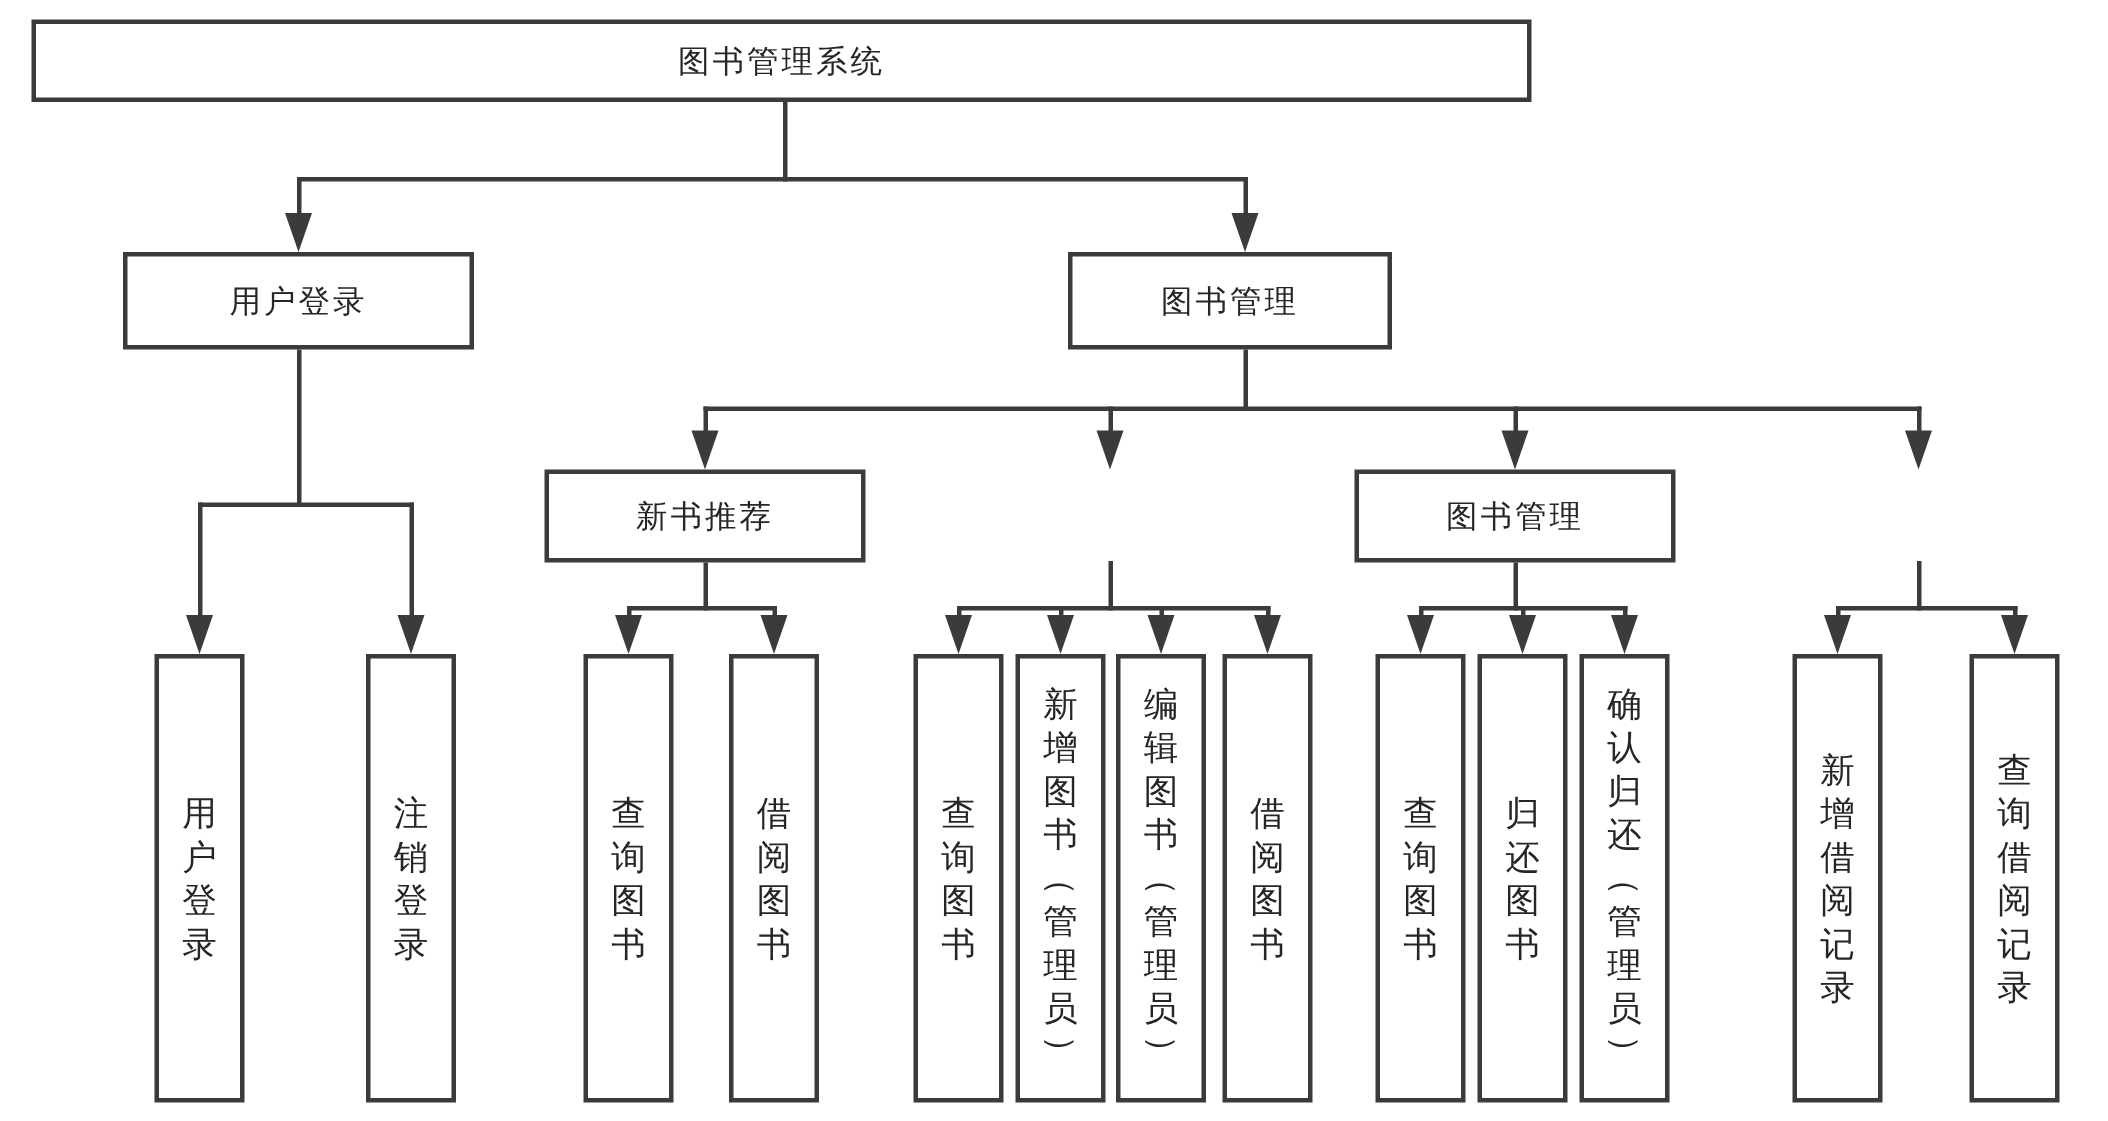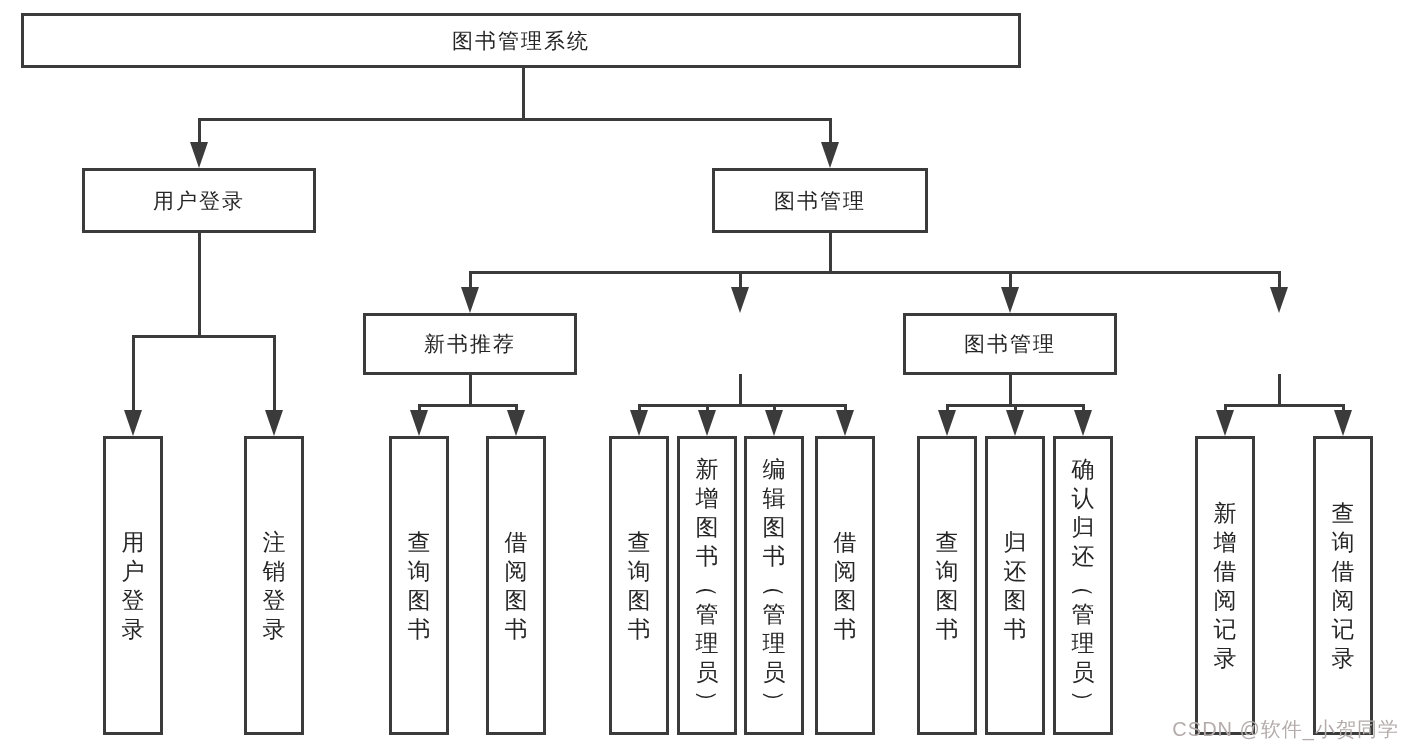--- a/index.html
+++ b/index.html
@@ -69,21 +69,20 @@
     font-size: 20px;
     letter-spacing: 1px;
     white-space: nowrap;
     z-index: 10;
   }
 </style>
 </head>
 <body>
 
 <div id="stage" style="background: rgb(255, 255, 255);">
-  <div id="watermark" style="color: rgb(180, 171, 171);">CSDN @软件_小贺同学</div>
 <div class="line" style="left: 522px; top: 65px; width: 3px; height: 56px; background: rgb(59, 59, 59);"></div>
     <div class="line" style="left: 198px; top: 118px; width: 634px; height: 3px; background: rgb(59, 59, 59);"></div>
     <div class="line" style="left: 198px; top: 118px; width: 3px; height: 33px; background: rgb(59, 59, 59);"></div>
     <div class="line" style="left: 829px; top: 118px; width: 3px; height: 33px; background: rgb(59, 59, 59);"></div>
     <div class="line" style="left: 829px; top: 232px; width: 3px; height: 42px; background: rgb(59, 59, 59);"></div>
     <div class="line" style="left: 469px; top: 271px; width: 812px; height: 3px; background: rgb(59, 59, 59);"></div>
     <div class="line" style="left: 469px; top: 271px; width: 3px; height: 25px; background: rgb(59, 59, 59);"></div>
     <div class="line" style="left: 739px; top: 271px; width: 3px; height: 25px; background: rgb(59, 59, 59);"></div>
     <div class="line" style="left: 1009px; top: 271px; width: 3px; height: 25px; background: rgb(59, 59, 59);"></div>
     <div class="line" style="left: 1278px; top: 271px; width: 3px; height: 25px; background: rgb(59, 59, 59);"></div>

